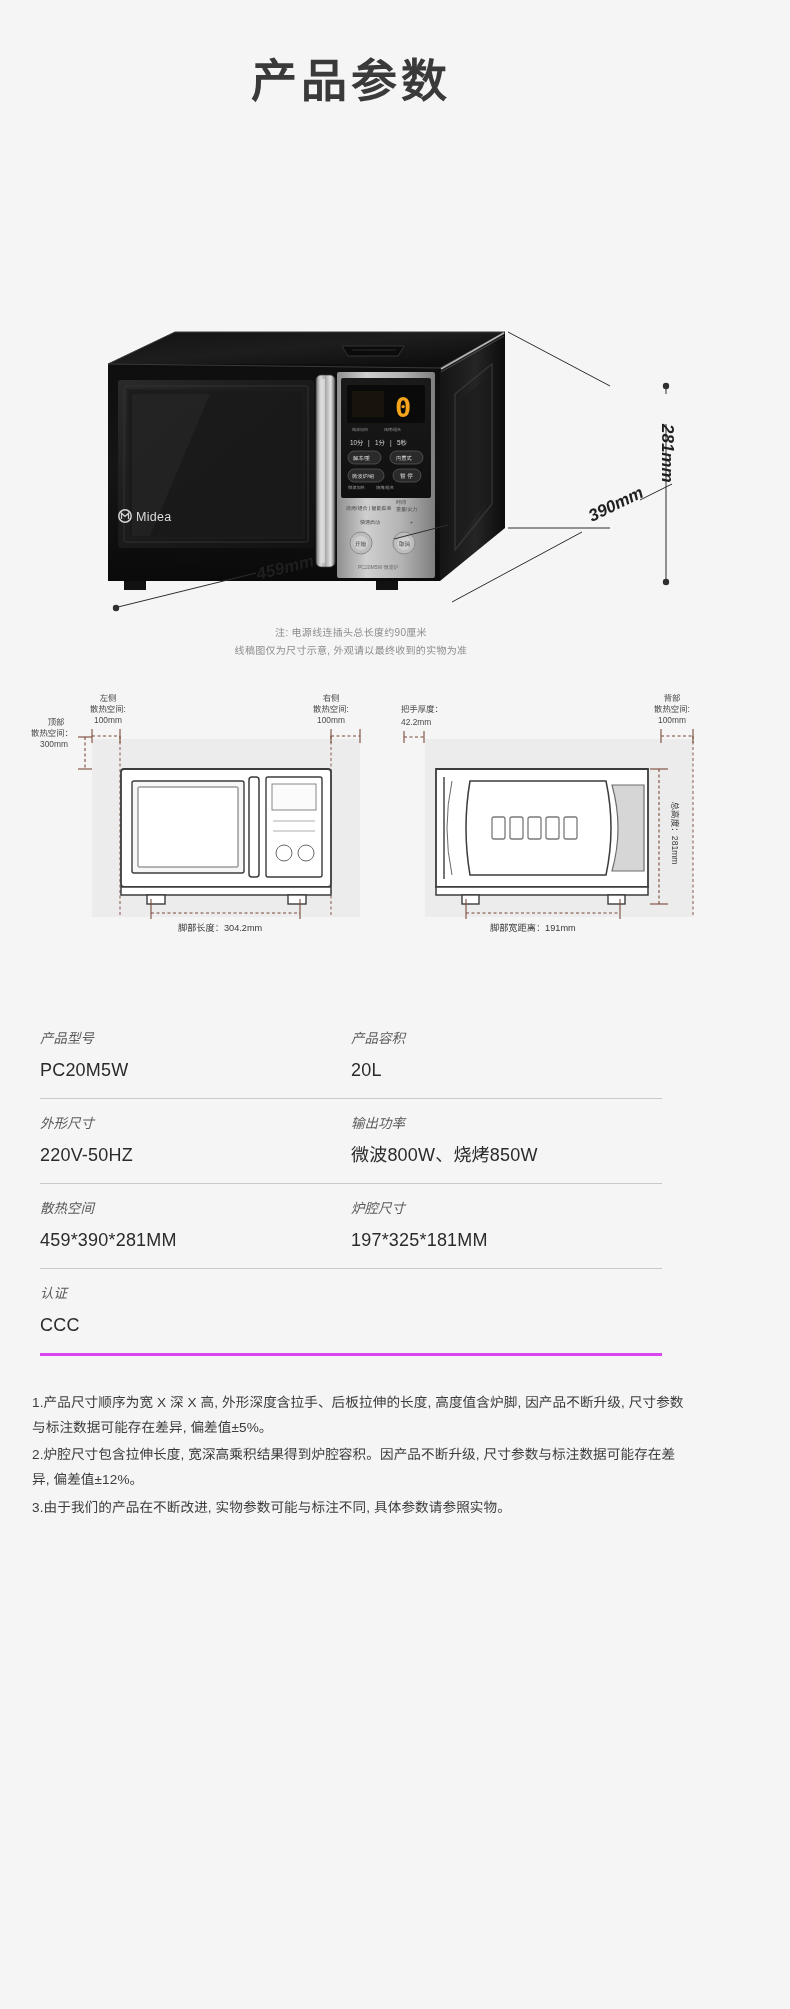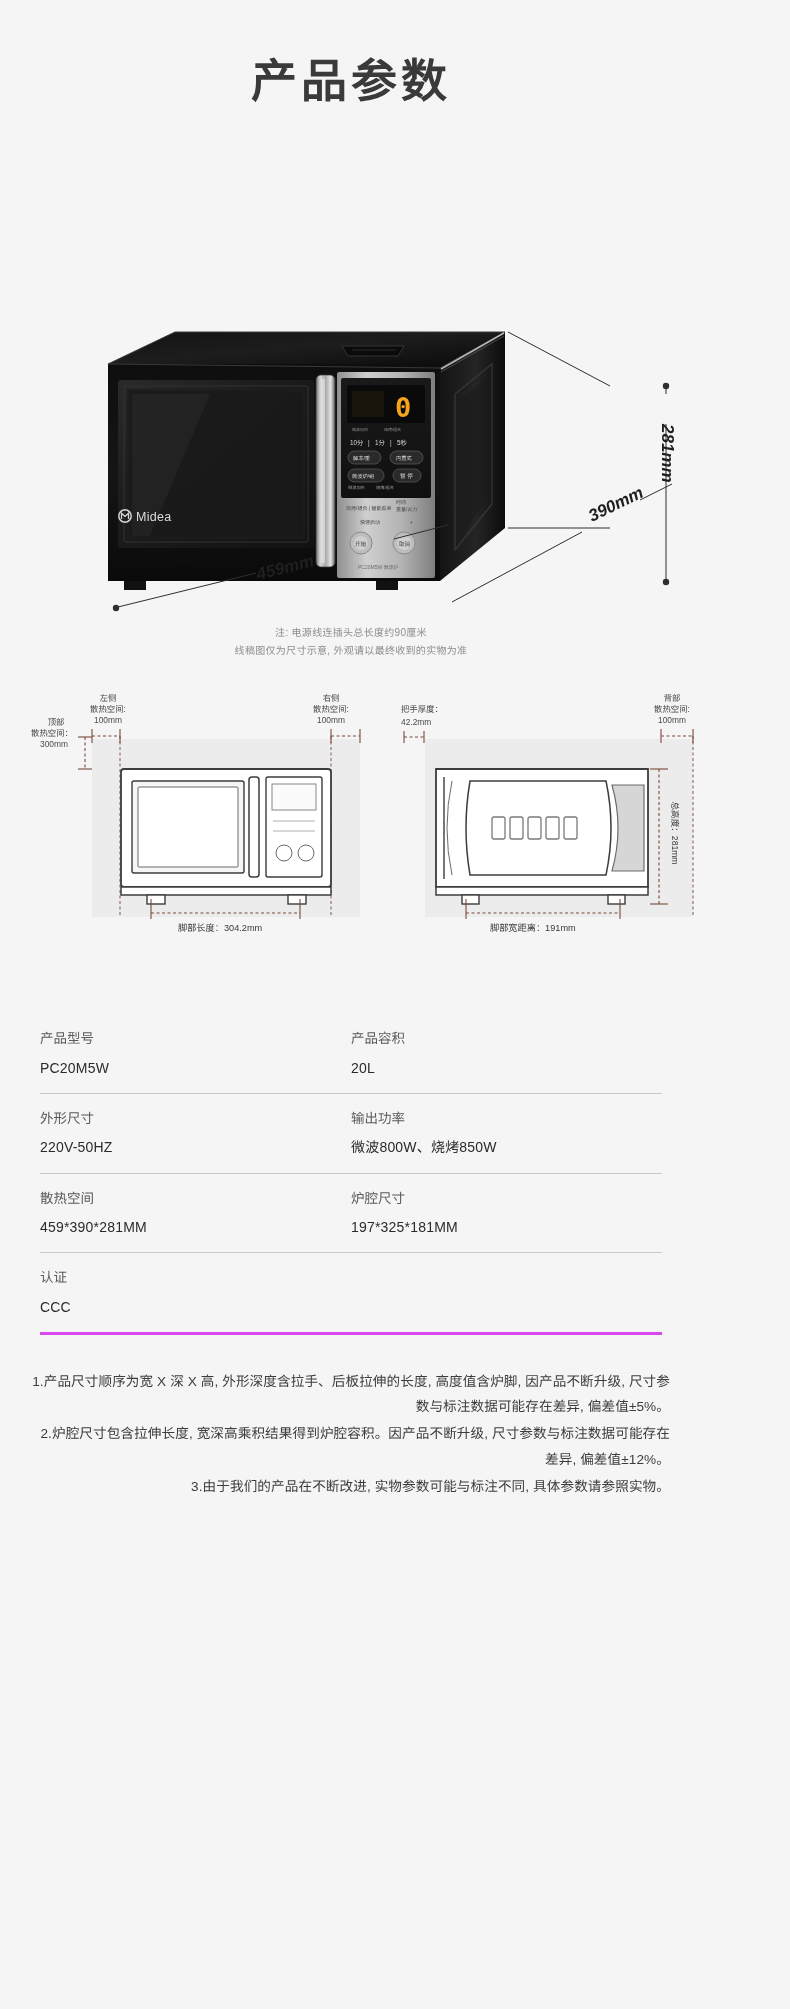--- a/index.html
+++ b/index.html
@@ -36,25 +36,25 @@
 
   
   .specs{margin:38px 40px 0 40px;}
   .spec-row{
     display:flex;
     border-bottom:1px solid #c9c9c9;
     padding:14px 0 16px 0;
   }
   .spec-row:last-child{border-bottom:3px solid #d946ef;}
   .spec-cell{width:50%;box-sizing:border-box;padding-right:14px;}
-  .spec-label{font-size:13.5px;color:#5a5a5a;line-height:1.6;margin-bottom:9px;}
-  .spec-value{font-size:14px;color:#2b2b2b;line-height:1.3;letter-spacing:.2px;}
-
-  
-  .footnotes{margin:34px 32px 0 32px;padding-bottom:40px;text-align:right;}
+  .spec-label{font-size:13.5px;color:#5a5a5a;line-height:1.6;margin-bottom:9px;font-style:italic;}
+  .spec-value{font-size:18px;color:#2b2b2b;line-height:1.3;letter-spacing:.2px;}
+
+  
+  .footnotes{margin:34px 16px 0 32px;padding-bottom:40px;}
   .footnote{
     font-size:13.6px;color:#3c3c3c;line-height:1.85;
     letter-spacing:.1px;margin:0 0 2px 0;
   }
 </style>
 </head>
 <body>
 
 <div class="page">
 

